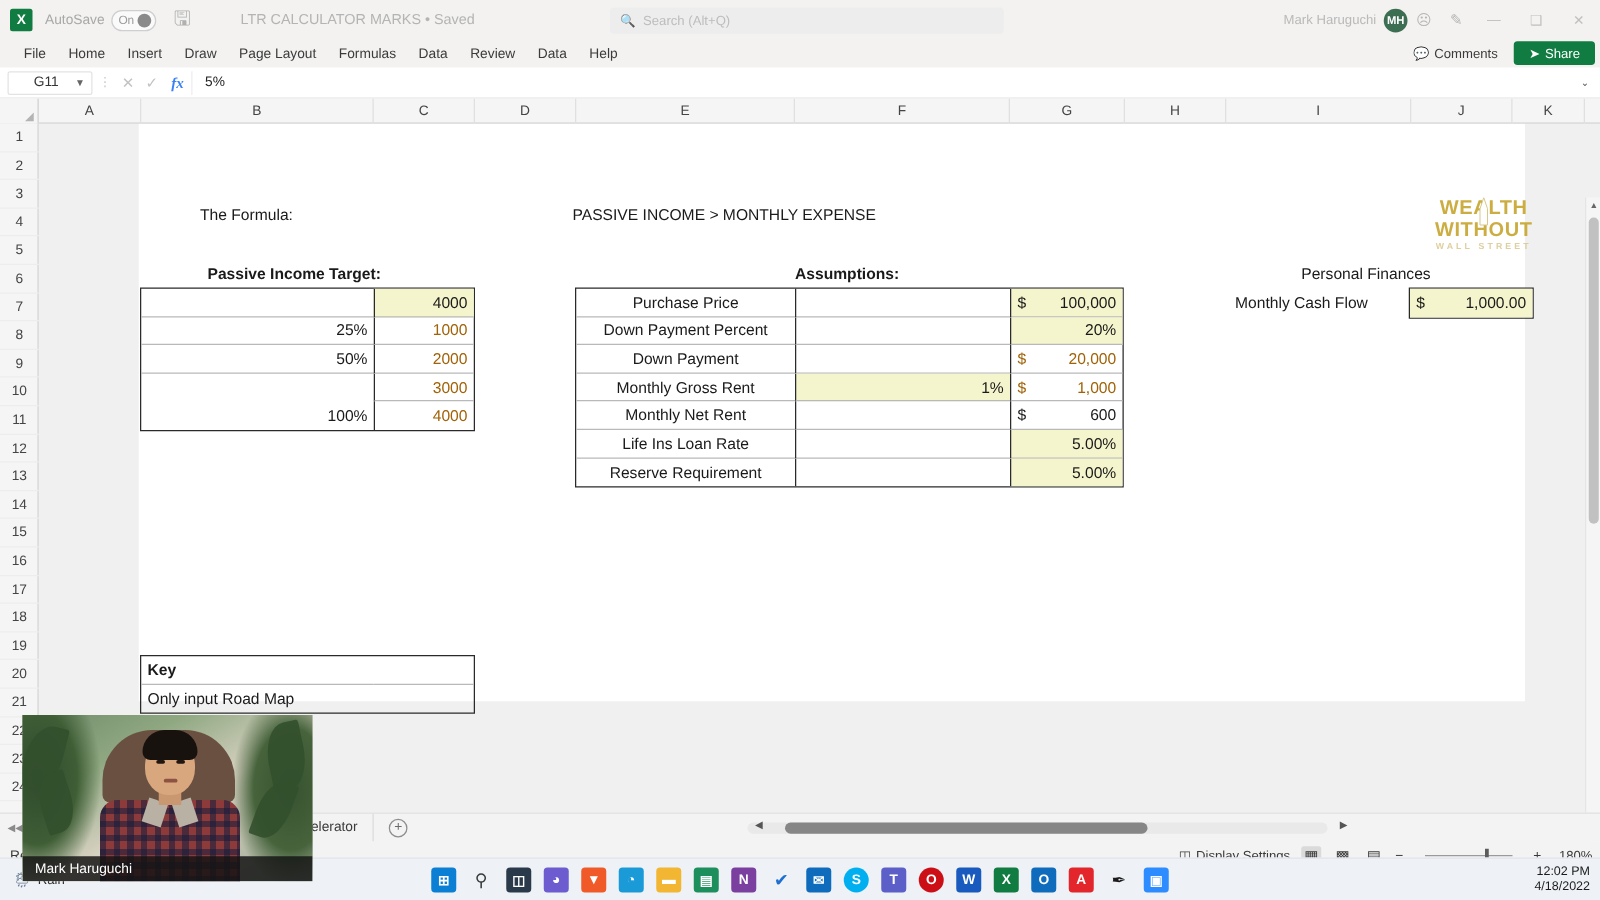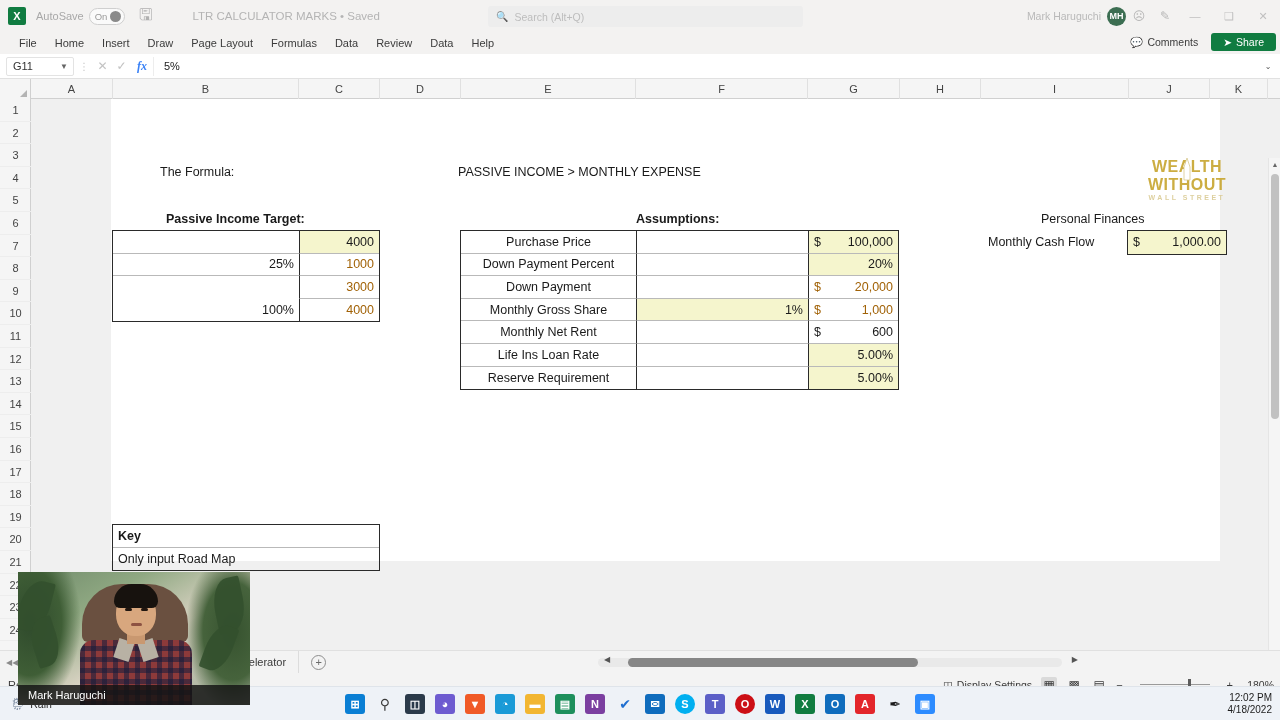--- a/index.html
+++ b/index.html
@@ -81,21 +81,21 @@
   
   .fbar {
     position: absolute; top: 54px; left: 0; width: 1280px; height: 25px;
     background: #ffffff; border-bottom: 1px solid #e1e1e1;
     display: flex; align-items: center;
   }
   .namebox {
     margin-left: 6px; width: 68px; height: 19px;
     border: 1px solid #e3e3e3; background: #fff; border-radius: 2px;
     font-size: 11px; color: #333; display: flex; align-items: center;
-    padding-left: 6px; position: relative;
+    padding-left: 20px; position: relative;
   }
   .namebox .chev { position: absolute; right: 5px; font-size: 8px; color: #666; }
   .fb-sep { margin: 0 5px; color: #c8c8c8; font-size: 10px; letter-spacing: -1px;}
   .fb-ico { width: 19px; text-align: center; font-size: 12px; color: #c2c2c2; }
   .fb-fx { width: 22px; text-align: center; font-size: 12px; color: #3b82f6; font-style: italic; font-family: "Liberation Serif", serif; font-weight: bold; }
   .fb-input {
     flex: 1; height: 19px; font-size: 11px; color: #222;
     display: flex; align-items: center; padding-left: 10px;
     border-left: 1px solid #ededed;
   }
@@ -426,20 +426,24 @@
       <div class="tbl" style="left:81px;top:131px;width:268px;">
         <div class="trow">
           <div class="tcell rt" style="width:186px"></div>
           <div class="tcell rt hl bdr-l" style="width:80px">4000</div>
         </div>
         <div class="trow">
           <div class="tcell rt" style="width:186px">25%</div>
           <div class="tcell rt blue bdr-l" style="width:80px">1000</div>
         </div>
         <div class="trow">
+          <div class="tcell rt" style="width:186px">50%</div>
+          <div class="tcell rt blue bdr-l" style="width:80px">2000</div>
+        </div>
+        <div class="trow">
           <div class="tcell rt blue bdr-l" style="width:80px">3000</div>
         </div>
         <div class="trow">
           <div class="tcell last rt" style="width:186px">100%</div>
           <div class="tcell last rt blue bdr-l" style="width:80px">4000</div>
         </div>
       </div>
 
       <div class="tbl" style="left:429px;top:131px;width:439px;">
         <div class="trow">
@@ -457,21 +461,21 @@
         </div>
         <div class="trow">
           <div class="tcell ctr" style="width:175px">Down Payment</div>
           <div class="tcell bdr-l" style="width:172px"></div>
           <div class="tcell sp blue bdr-l" style="width:90px">
             <span>$</span>
             <span>20,000</span>
           </div>
         </div>
         <div class="trow">
-          <div class="tcell ctr" style="width:175px">Monthly Gross Share</div>
+          <div class="tcell ctr" style="width:175px">Monthly Gross Rent</div>
           <div class="tcell rt hl bdr-l" style="width:172px">1%</div>
           <div class="tcell sp blue bdr-l" style="width:90px">
             <span>$</span>
             <span>1,000</span>
           </div>
         </div>
         <div class="trow">
           <div class="tcell ctr" style="width:175px">Monthly Net Rent</div>
           <div class="tcell bdr-l" style="width:172px"></div>
           <div class="tcell sp bdr-l" style="width:90px">

